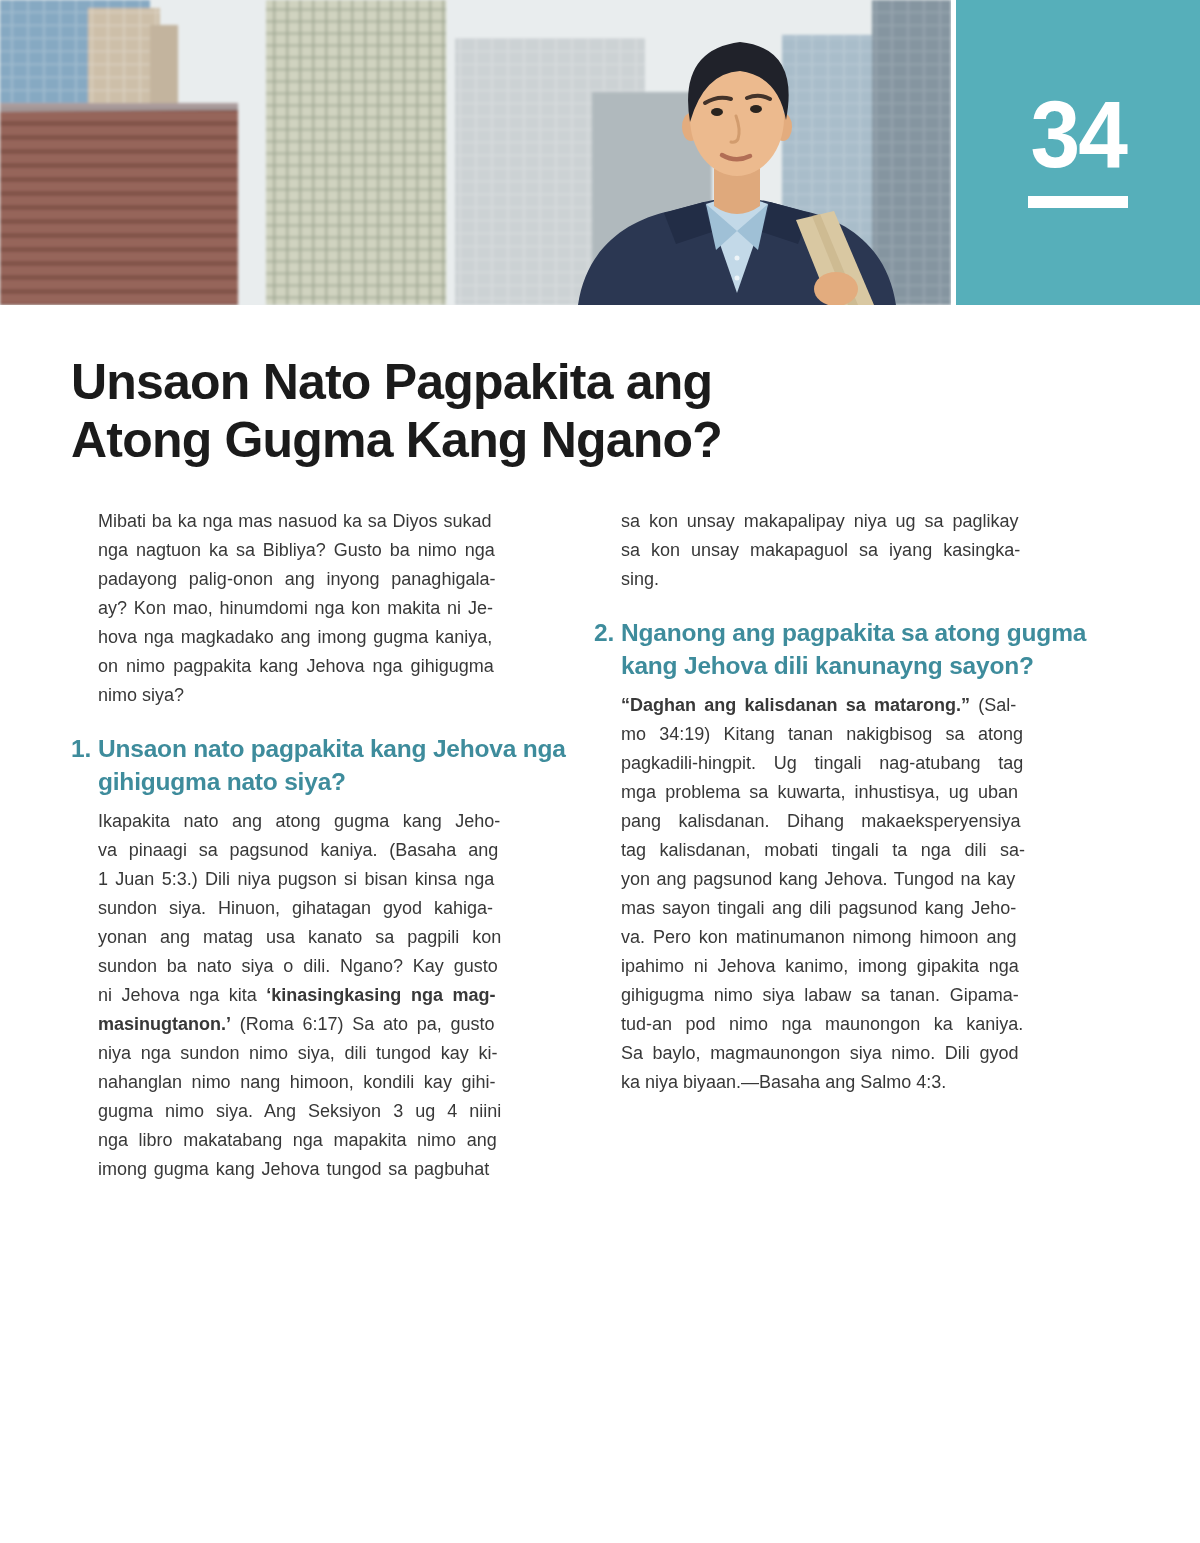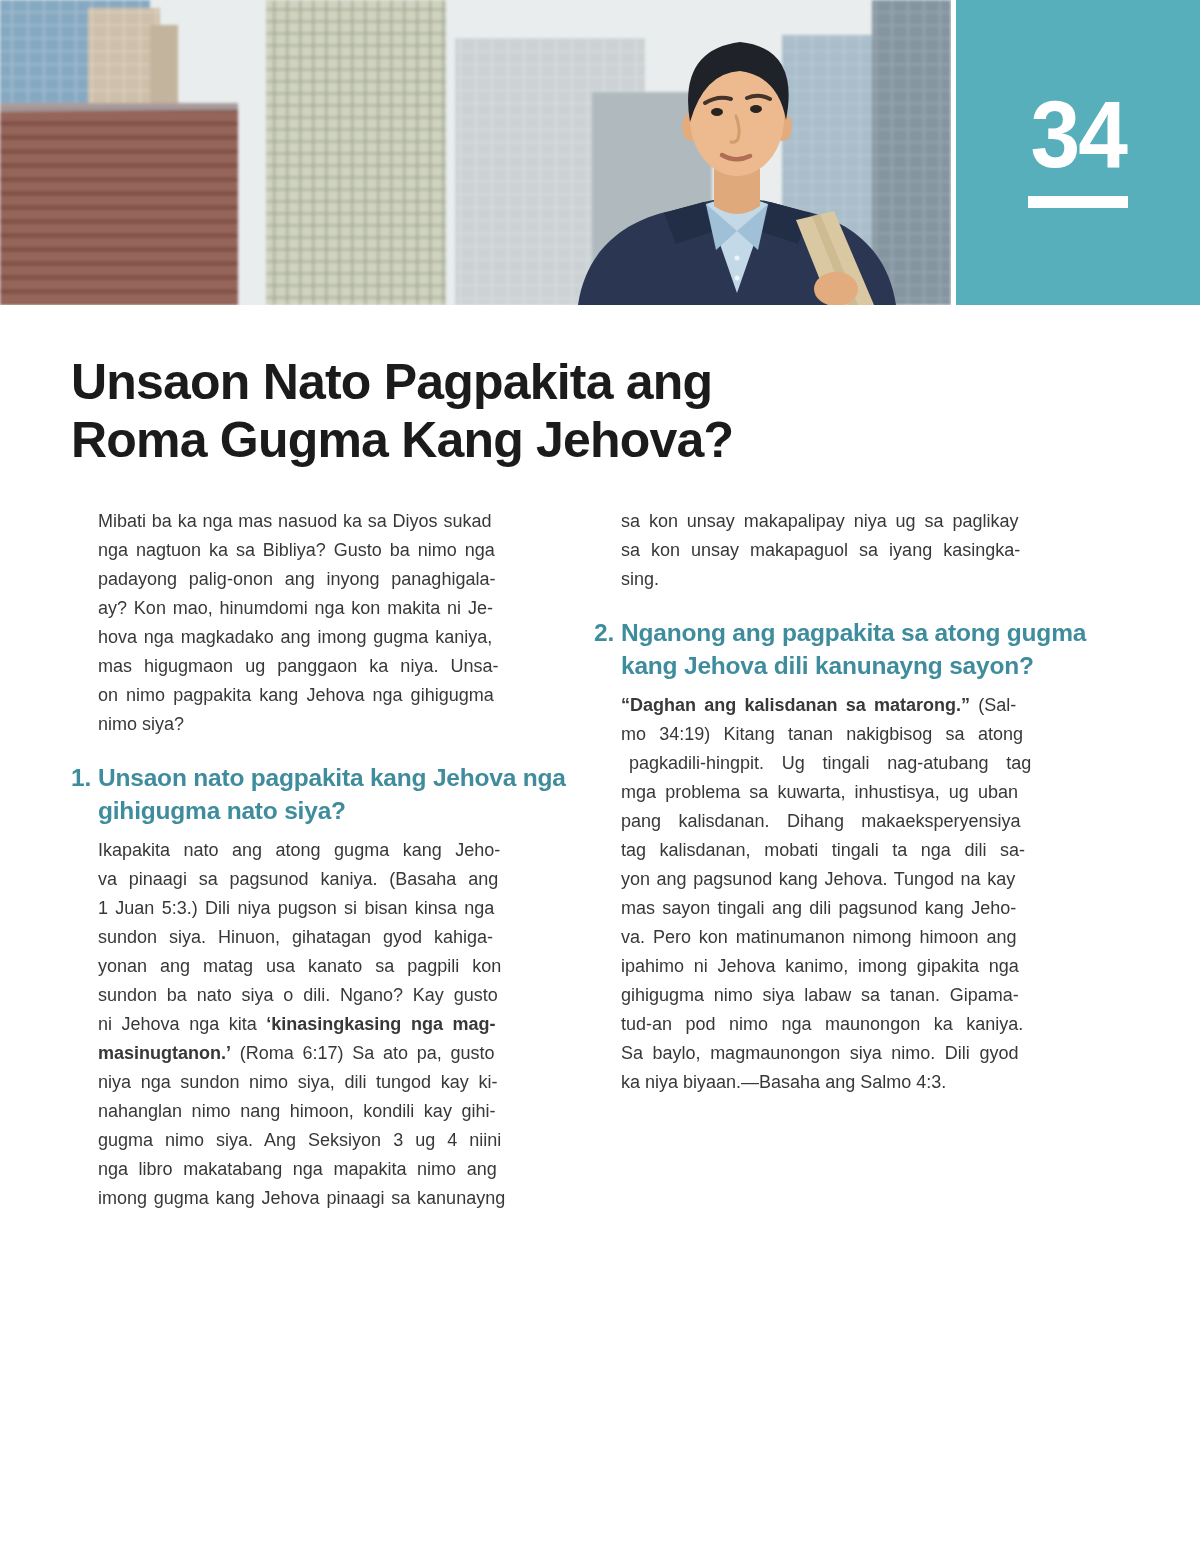--- a/index.html
+++ b/index.html
@@ -96,31 +96,30 @@
     </svg>
   </div>
 
   <div class="panel">
     <div class="lesson-num">34</div>
     <div class="num-bar"></div>
   </div>
 
   <div class="title">
     <div class="t-line"><span class="fit fit-title" style="word-spacing: 0px; transform: none;">Unsaon Nato Pagpakita ang</span></div>
-    <div class="t-line"><span class="fit fit-title" style="word-spacing: 0px; transform: none;">Roma Gugma Kang Jehova?</span></div>
+    <div class="t-line"><span class="fit fit-title" style="word-spacing: 0px; transform: none;">Atong Gugma Kang Ngano?</span></div>
   </div>
 
   <div class="column col-left">
       <div class="para">
         <div class="pline"><span class="fit" style="word-spacing: 0.803819px; transform: none;">Mibati ba ka nga mas nasuod ka sa Diyos sukad</span></div>
         <div class="pline"><span class="fit" style="word-spacing: 2.92773px; transform: none;">nga nagtuon ka sa Bibliya? Gusto ba nimo nga</span></div>
         <div class="pline"><span class="fit" style="word-spacing: 6.77734px; transform: none;">padayong palig-onon ang inyong panaghigala-</span></div>
         <div class="pline"><span class="fit" style="word-spacing: 1.84375px; transform: none;">ay? Kon mao, hinumdomi nga kon makita ni Je-</span></div>
         <div class="pline"><span class="fit" style="word-spacing: 1.82031px; transform: none;">hova nga magkadako ang imong gugma kaniya,</span></div>
-        <div class="pline"><span class="fit" style="word-spacing: 7.03385px; transform: none;">mas higugmaon ug panggaon ka niya. Unsa-</span></div>
         <div class="pline"><span class="fit" style="word-spacing: 3.06771px; transform: none;">on nimo pagpakita kang Jehova nga gihigugma</span></div>
         <div class="pline"><span class="fit" style="word-spacing: 0px; transform: none;">nimo siya?</span></div>
       </div>
       <div class="question">
         <span class="q-num">1.</span>
         <div class="q-lines">
           <div class="q-line"><span class="fit" style="word-spacing: 0px; transform: none;">Unsaon nato pagpakita kang Jehova nga</span></div>
           <div class="q-line"><span class="fit" style="word-spacing: 0px; transform: none;">gihigugma nato siya?</span></div>
         </div>
       </div>
@@ -130,40 +129,40 @@
         <div class="pline"><span class="fit" style="word-spacing: 2.32986px; transform: none;">1 Juan 5:3.) Dili niya pugson si bisan kinsa nga</span></div>
         <div class="pline"><span class="fit" style="word-spacing: 6.93438px; transform: none;">sundon siya. Hinuon, gihatagan gyod kahiga-</span></div>
         <div class="pline"><span class="fit" style="word-spacing: 7.99107px; transform: none;">yonan ang matag usa kanato sa pagpili kon</span></div>
         <div class="pline"><span class="fit" style="word-spacing: 4.80469px; transform: none;">sundon ba nato siya o dili. Ngano? Kay gusto</span></div>
         <div class="pline"><span class="fit" style="word-spacing: 4.54948px; transform: none;">ni Jehova nga kita <b>‘kinasingkasing nga mag-</b></span></div>
         <div class="pline"><span class="fit" style="word-spacing: 3.71875px; transform: none;"><b>masinugtanon.’</b> (Roma 6:17) Sa ato pa, gusto</span></div>
         <div class="pline"><span class="fit" style="word-spacing: 4.6543px; transform: none;">niya nga sundon nimo siya, dili tungod kay ki-</span></div>
         <div class="pline"><span class="fit" style="word-spacing: 4.53125px; transform: none;">nahanglan nimo nang himoon, kondili kay gihi-</span></div>
         <div class="pline"><span class="fit" style="word-spacing: 6.99805px; transform: none;">gugma nimo siya. Ang Seksiyon 3 ug 4 niini</span></div>
         <div class="pline"><span class="fit" style="word-spacing: 5.57292px; transform: none;">nga libro makatabang nga mapakita nimo ang</span></div>
-        <div class="pline"><span class="fit" style="word-spacing: 1.8151px; transform: none;">imong gugma kang Jehova pinaagi sa kanunayng</span></div>
+        <div class="pline"><span class="fit" style="word-spacing: 1.8151px; transform: none;">imong gugma kang Jehova tungod sa pagbuhat</span></div>
       </div>
     </div>
   <div class="column col-right">
       <div class="para">
         <div class="pline"><span class="fit" style="word-spacing: 3.88839px; transform: none;">sa kon unsay makapalipay niya ug sa paglikay</span></div>
         <div class="pline"><span class="fit" style="word-spacing: 5.99479px; transform: none;">sa kon unsay makapaguol sa iyang kasingka-</span></div>
         <div class="pline"><span class="fit" style="word-spacing: 0px; transform: none;">sing.</span></div>
       </div>
       <div class="question">
         <span class="q-num">2.</span>
         <div class="q-lines">
           <div class="q-line"><span class="fit" style="word-spacing: 0px; transform: none;">Nganong ang pagpakita sa atong gugma</span></div>
           <div class="q-line"><span class="fit" style="word-spacing: 0px; transform: none;">kang Jehova dili kanunayng sayon?</span></div>
         </div>
       </div>
       <div class="para">
         <div class="pline"><span class="fit" style="word-spacing: 3.225px; transform: none;"><b>“Daghan ang kalisdanan sa matarong.”</b> (Sal-</span></div>
         <div class="pline"><span class="fit" style="word-spacing: 8.28125px; transform: none;">mo 34:19) Kitang tanan nakigbisog sa atong</span></div>
-        <div class="pline"><span class="fit" style="word-spacing: 12.7344px; transform: none; margin-left: 8px;">pagkadili-hingpit. Ug tingali nag-atubang tag</span></div>
+        <div class="pline"><span class="fit" style="word-spacing: 12.7344px; transform: none;">pagkadili-hingpit. Ug tingali nag-atubang tag</span></div>
         <div class="pline"><span class="fit" style="word-spacing: 4.1224px; transform: none;">mga problema sa kuwarta, inhustisya, ug uban</span></div>
         <div class="pline"><span class="fit" style="word-spacing: 12.4062px; transform: none;">pang kalisdanan. Dihang makaeksperyensiya</span></div>
         <div class="pline"><span class="fit" style="word-spacing: 8.53348px; transform: none;">tag kalisdanan, mobati tingali ta nga dili sa-</span></div>
         <div class="pline"><span class="fit" style="word-spacing: 1.55357px; transform: none;">yon ang pagsunod kang Jehova. Tungod na kay</span></div>
         <div class="pline"><span class="fit" style="word-spacing: 2.27679px; transform: none;">mas sayon tingali ang dili pagsunod kang Jeho-</span></div>
         <div class="pline"><span class="fit" style="word-spacing: 2.86719px; transform: none;">va. Pero kon matinumanon nimong himoon ang</span></div>
         <div class="pline"><span class="fit" style="word-spacing: 4.74479px; transform: none;">ipahimo ni Jehova kanimo, imong gipakita nga</span></div>
         <div class="pline"><span class="fit" style="word-spacing: 4.75px; transform: none;">gihigugma nimo siya labaw sa tanan. Gipama-</span></div>
         <div class="pline"><span class="fit" style="word-spacing: 8.48958px; transform: none;">tud-an pod nimo nga maunongon ka kaniya.</span></div>
         <div class="pline"><span class="fit" style="word-spacing: 4.53906px; transform: none;">Sa baylo, magmaunongon siya nimo. Dili gyod</span></div>

